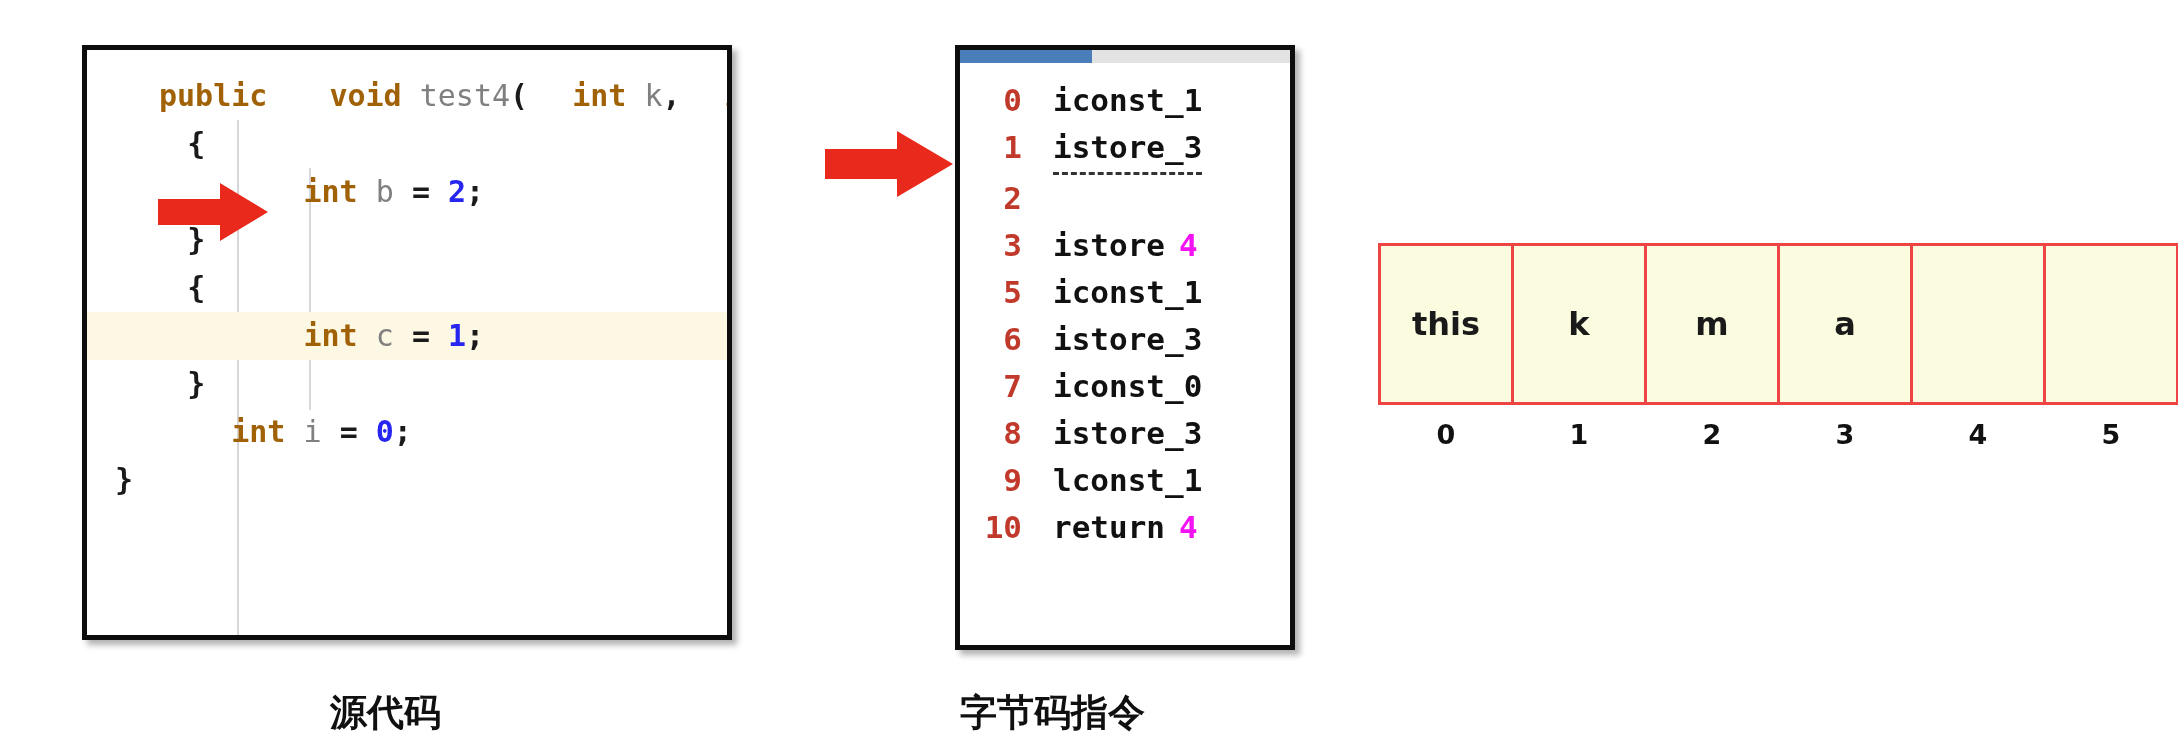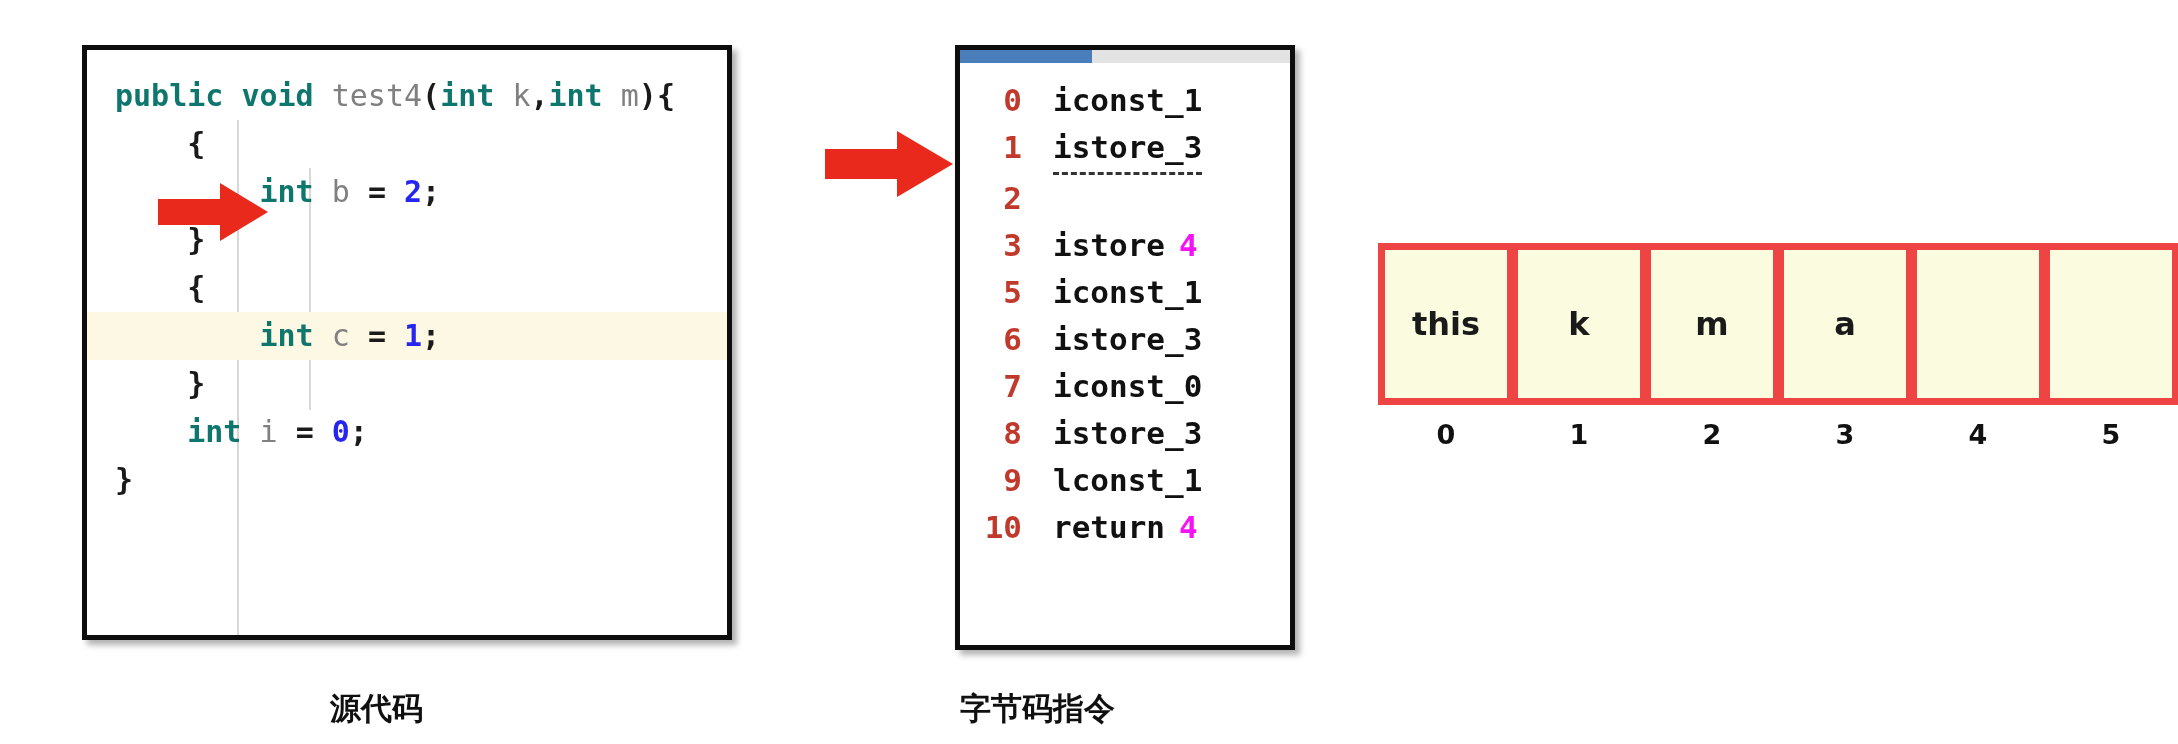--- a/index.html
+++ b/index.html
@@ -66,21 +66,21 @@
     position: relative;
     height: 48px;
     white-space: pre;
     padding-left: 28px;
     color: #2b2b2b;
     z-index: 2;
   }
   .code-line.highlight {
     background: #fdf8e3;
   }
-  .kw   { color: #0f766e; font-weight: bold; }
+  .kw   { color: #a16207; font-weight: bold; margin-left: 44px; }
   .id   { color: #808080; }
   .num  { color: #2626f0; font-weight: bold; }
   .pun  { color: #1a1a1a; font-weight: bold; }
   .op   { color: #1a1a1a; font-weight: bold; }
 
   
   .arrow {
     position: absolute;
     z-index: 5;
   }
@@ -150,21 +150,21 @@
     left: 1378px;
     top: 243px;
   }
   .slot-row {
     display: flex;
   }
   .slot-cell {
     width: 136px;
     height: 162px;
     background: #fbfbdf;
-    border: 7px solid #ef4444;
+    border: 3px solid #ef4444;
     margin-left: -3px;
     box-sizing: border-box;
     display: flex;
     align-items: center;
     justify-content: center;
     font-family: "DejaVu Sans", sans-serif;
     font-size: 32px;
     font-weight: bold;
     color: #1a1a1a;
   }
@@ -181,21 +181,21 @@
     font-size: 27px;
     font-weight: bold;
     color: #111111;
   }
   .slot-idx:first-child { margin-left: 0; }
 
   
   .caption {
     position: absolute;
     font-family: "DejaVu Sans", sans-serif;
-    font-size: 31px;
+    font-size: 37px;
     font-weight: bold;
     color: #101010;
     white-space: nowrap;
   }
   #caption-source   { left: 330px; top: 688px; }
   #caption-bytecode { left: 960px; top: 688px; }
 </style>
 </head>
 <body>
 

